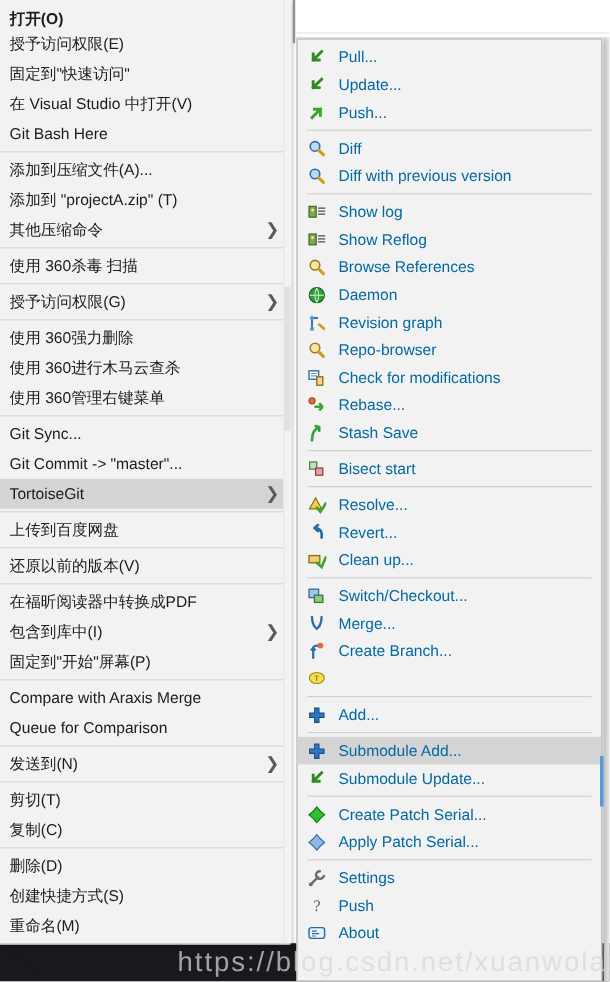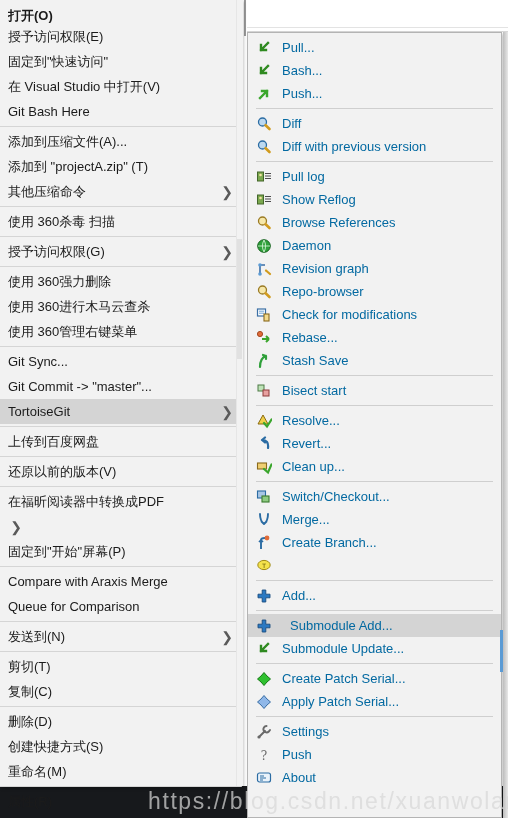--- a/index.html
+++ b/index.html
@@ -80,21 +80,20 @@
     cursor: default;
     white-space: nowrap;
   }
   .mi .mi-label {
     flex: 1 1 auto;
     overflow: hidden;
     text-overflow: ellipsis;
   }
   .mi.selected {
     background: #d4d4d4;
-    gap: 8px;
   }
   .sep {
     height: 1px;
     background: #d5d5d5;
     margin: 0;
   }
   .arrow {
     flex: 0 0 auto;
     width: 16px;
     text-align: center;
@@ -261,20 +260,21 @@
       </div>
       <div class="sep"></div>
       <div class="mi">
         <span class="mi-label">还原以前的版本(V)</span>
       </div>
       <div class="sep"></div>
       <div class="mi">
         <span class="mi-label">在福昕阅读器中转换成PDF</span>
       </div>
       <div class="mi">
+        <span class="mi-label">包含到库中(I)</span>
         <span class="arrow">❯</span>
       </div>
       <div class="mi">
         <span class="mi-label">固定到"开始"屏幕(P)</span>
       </div>
       <div class="sep"></div>
       <div class="mi">
         <span class="mi-label">Compare with Araxis Merge</span>
       </div>
       <div class="mi">
@@ -320,21 +320,21 @@
           </svg>
         </span>
         <span class="mi-label">Pull...</span>
       </div>
       <div class="mi">
         <span class="ic">
           <svg width="16" height="16" viewBox="0 0 16 16">
             <path d="M12 3 L5 10 M5 10 L5 5 M5 10 L10 10" stroke="#2f8a20" stroke-width="2.4" fill="none" stroke-linecap="square"></path>
           </svg>
         </span>
-        <span class="mi-label">Bash...</span>
+        <span class="mi-label">Update...</span>
       </div>
       <div class="mi">
         <span class="ic">
           <svg width="16" height="16" viewBox="0 0 16 16">
             <path d="M4 12 L11 5 M11 5 L11 10 M11 5 L6 5" stroke="#3aa62c" stroke-width="2.4" fill="none" stroke-linecap="square"></path>
           </svg>
         </span>
         <span class="mi-label">Push...</span>
       </div>
       <div class="sep"></div>
@@ -358,21 +358,21 @@
       </div>
       <div class="sep"></div>
       <div class="mi">
         <span class="ic">
           <svg width="16" height="16" viewBox="0 0 16 16">
             <rect x="1.5" y="3" width="6" height="9" fill="#7aa84f" stroke="#44662a" stroke-width="1"></rect>
             <circle cx="4.5" cy="6" r="1.3" fill="#f4e2a0"></circle>
             <path d="M9 4.5h6M9 7h6M9 9.5h6" stroke="#4c4c4c" stroke-width="1.1"></path>
           </svg>
         </span>
-        <span class="mi-label">Pull log</span>
+        <span class="mi-label">Show log</span>
       </div>
       <div class="mi">
         <span class="ic">
           <svg width="16" height="16" viewBox="0 0 16 16">
             <rect x="1.5" y="3" width="6" height="9" fill="#7aa84f" stroke="#44662a" stroke-width="1"></rect>
             <circle cx="4.5" cy="6" r="1.3" fill="#f4e2a0"></circle>
             <path d="M9 4.5h6M9 7h6M9 9.5h6" stroke="#4c4c4c" stroke-width="1.1"></path>
           </svg>
         </span>
         <span class="mi-label">Show Reflog</span>

